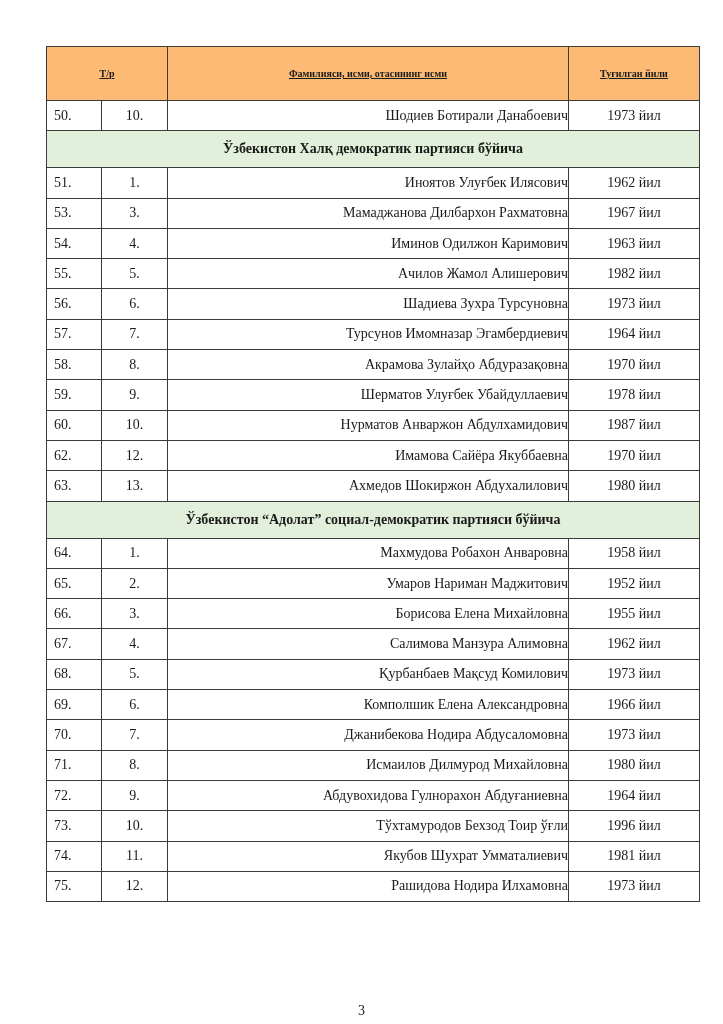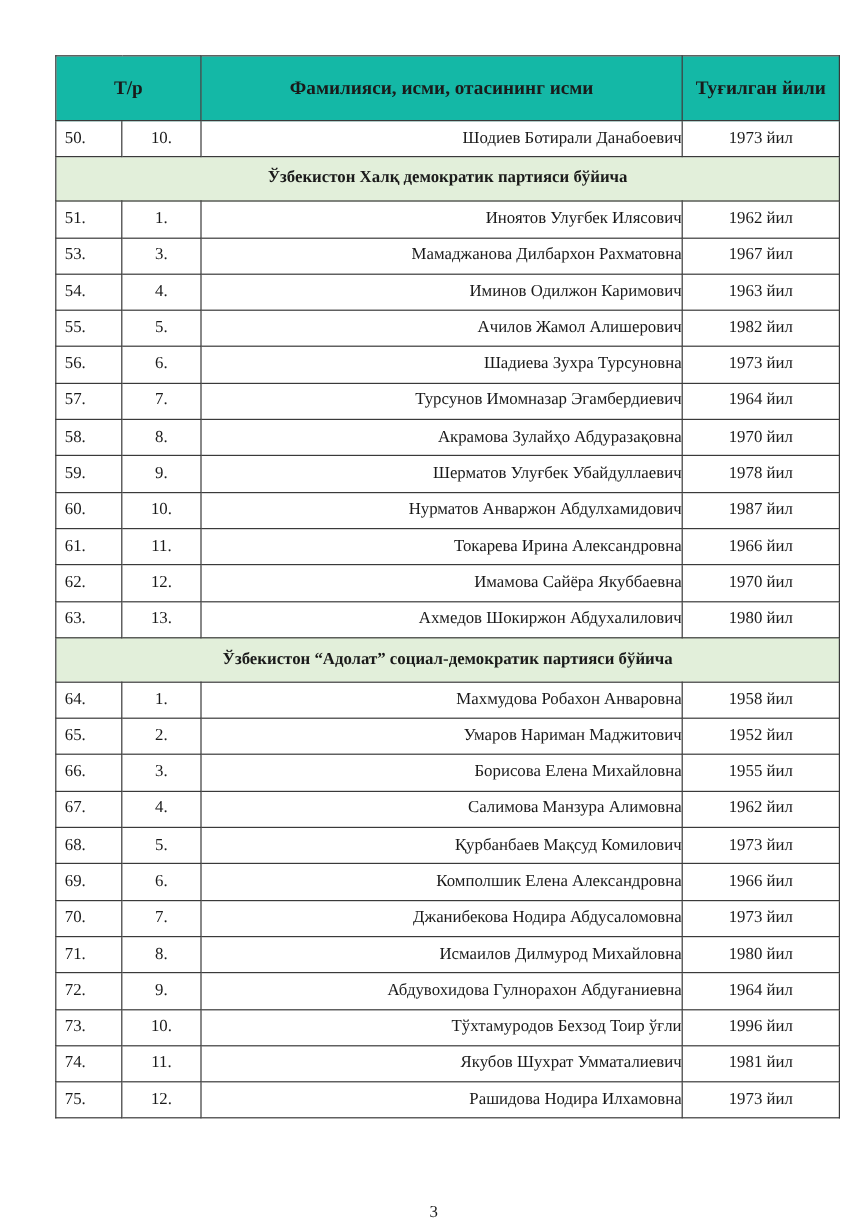--- a/index.html
+++ b/index.html
@@ -1,19 +1,19 @@
 <!DOCTYPE html>
 <html><head>
 <meta charset="utf-8">
 <style>
   html,body{margin:0;padding:0;background:#fff;}
   body{width:723px;height:1024px;position:relative;overflow:hidden;font-family:"Liberation Serif",serif;color:#1a1a1a;}
   table{position:absolute;left:46px;top:46px;width:654px;border-collapse:collapse;font-size:14px;}
   td,th{border:1px solid #3a3a3a;padding:0;height:29.3px;}
-  th{background:#14b8a6;font-weight:bold;height:53px;text-align:center;font-size:16px;}
+  th{background:#fdba74;font-weight:bold;height:53px;text-align:center;font-size:10px;text-decoration:underline;}
   td.c1{width:55px;text-align:left;padding-left:7px;box-sizing:border-box;}
   td.c2{width:65px;text-align:center;}
   td.c3{text-align:right;}
   td.c4{width:130px;text-align:center;}
   tr.group td{background:#e2efda;font-weight:bold;text-align:center;height:36px;margin-left:40px;}
   .page{position:absolute;left:0;width:723px;top:1003px;text-align:center;font-size:14px;}
 </style>
 </head>
 <body>
 
@@ -81,26 +81,20 @@
         <td class="c1">59.</td>
         <td class="c2">9.</td>
         <td class="c3">Шерматов Улуғбек Убайдуллаевич</td>
         <td class="c4">1978 йил</td>
       </tr>
       <tr>
         <td class="c1">60.</td>
         <td class="c2">10.</td>
         <td class="c3">Нурматов Анваржон Абдулхамидович</td>
         <td class="c4">1987 йил</td>
-      </tr>
-      <tr>
-        <td class="c1">61.</td>
-        <td class="c2">11.</td>
-        <td class="c3">Токарева Ирина Александровна</td>
-        <td class="c4">1966 йил</td>
       </tr>
       <tr>
         <td class="c1">62.</td>
         <td class="c2">12.</td>
         <td class="c3">Имамова Сайёра Якуббаевна</td>
         <td class="c4">1970 йил</td>
       </tr>
       <tr>
         <td class="c1">63.</td>
         <td class="c2">13.</td>

